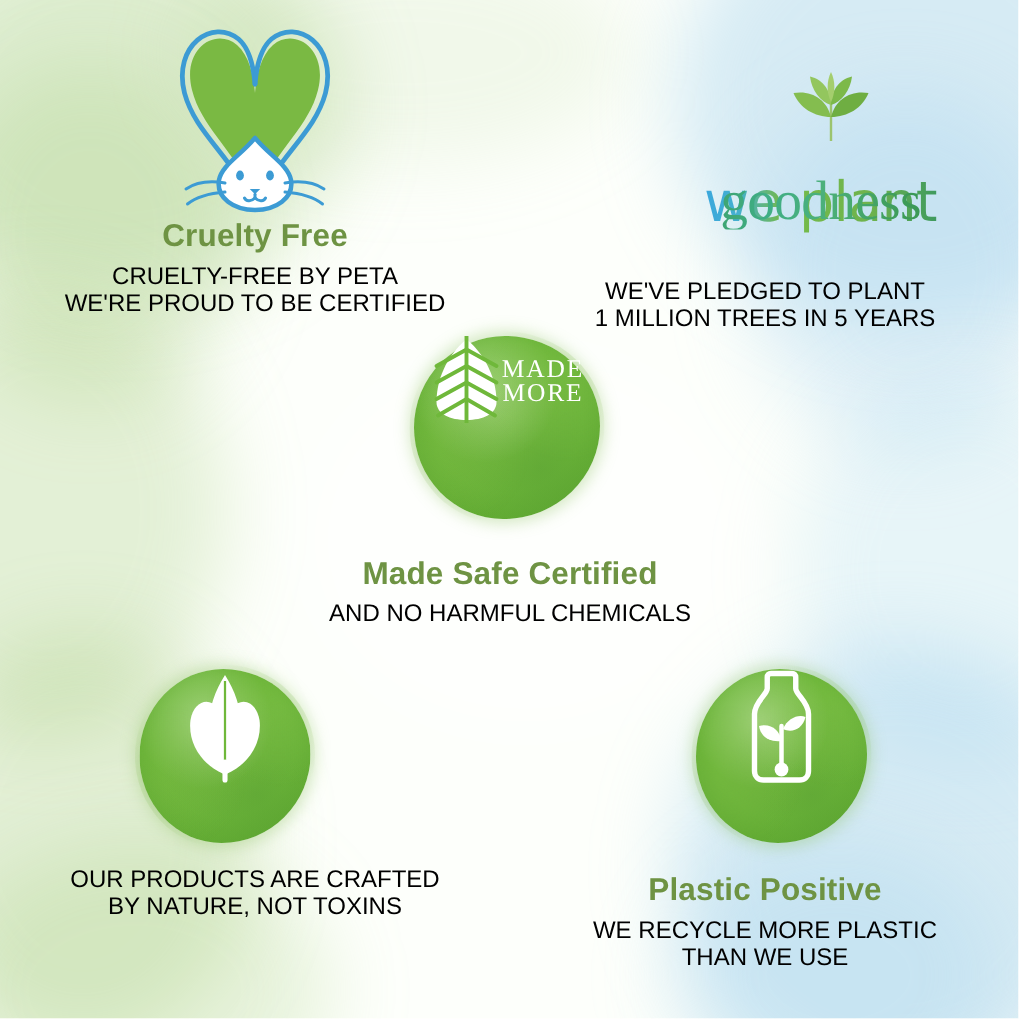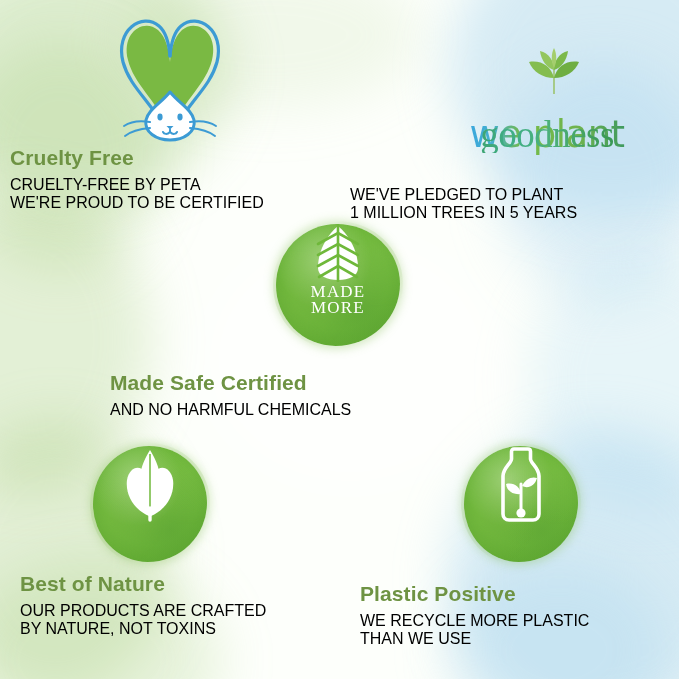--- a/index.html
+++ b/index.html
@@ -36,20 +36,21 @@
   .w-tr2 { right: -30px; top: 60px;   width: 210px; height: 240px; background: rgba(168,213,238,0.32); }
   .w-r1  { right: -80px; top: 250px;  width: 230px; height: 260px; background: rgba(176,218,240,0.28); }
   .w-br1 { right: -70px; top: 430px;  width: 300px; height: 300px; background: rgba(155,206,235,0.40); }
   .w-br2 { right: 10px;  top: 560px;  width: 220px; height: 180px; background: rgba(170,214,238,0.34); }
   .w-ctr { left: 200px;  top: 230px;  width: 300px; height: 260px; background: rgba(255,255,255,0.55); }
   .w-gtop{ left: 120px;  top: -40px;  width: 300px; height: 150px; background: rgba(190,215,160,0.18); }
 
   
   .cell {
     position: absolute;
+    text-align: center;
   }
   .cell-title {
     color: #6e9343;
     font-size: 21px;
     font-weight: bold;
     letter-spacing: 0.1px;
     margin: 0;
     white-space: nowrap;
   }
   .cell-sub {
@@ -120,21 +121,21 @@
   .badge > svg, .badge > .badge-inner { position: relative; z-index: 2; }
 
   #badge-madesafe { left: 276px; top: 224px; width: 124px; height: 122px; }
   #badge-nature   { left: 93px;  top: 446px; width: 114px; height: 116px; }
   #badge-plastic  { left: 464px; top: 446px; width: 114px; height: 116px; }
 
   .badge-inner {
     position: absolute;
     inset: 0;
     display: flex;
-    flex-direction: column;
+    flex-direction: row;
     align-items: center;
     justify-content: center;
   }
   #madesafe-text {
     color: #ffffff;
     font-family: "Liberation Serif", serif;
     font-size: 17px;
     line-height: 0.97;
     letter-spacing: 1.2px;
     text-align: center;
@@ -283,21 +284,20 @@
 
   <div class="cell" id="cell-madesafe">
     <p class="cell-title">Made Safe Certified</p>
     <p class="cell-sub">
       </p>
       <div>AND NO HARMFUL CHEMICALS</div>
     <p></p>
   </div>
 
   <div class="cell" id="cell-nature">
-    <p class="cell-title">Best of Nature</p>
     <p class="cell-sub">
       </p>
       <div>OUR PRODUCTS ARE CRAFTED</div>
       <div>BY NATURE, NOT TOXINS</div>
     <p></p>
   </div>
 
   <div class="cell" id="cell-plastic">
     <p class="cell-title">Plastic Positive</p>
     <p class="cell-sub">

